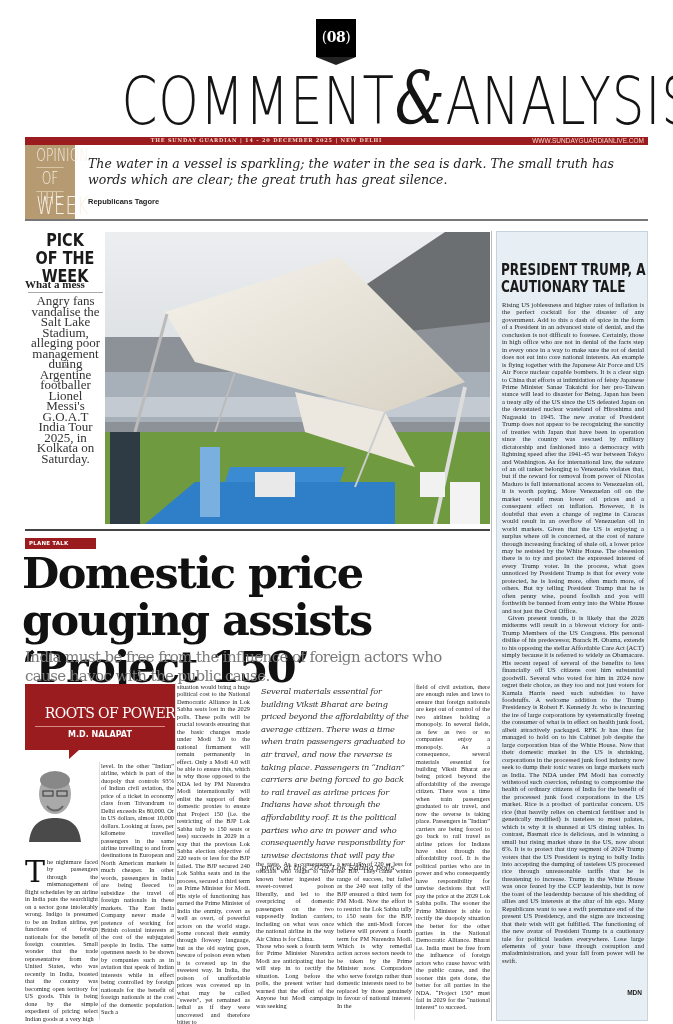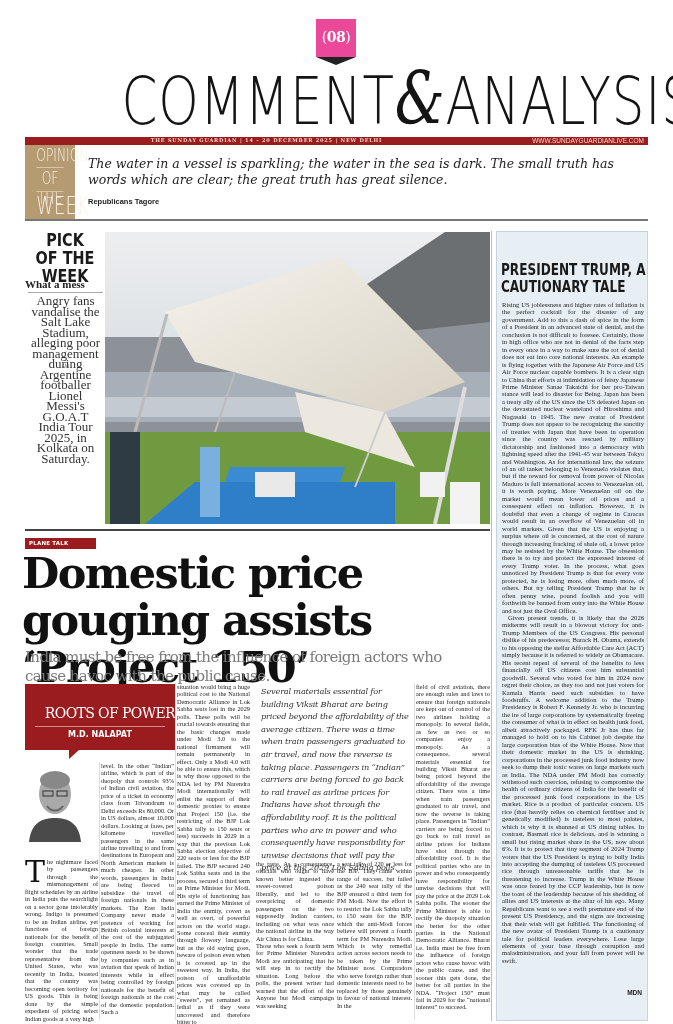--- a/index.html
+++ b/index.html
@@ -1,20 +1,20 @@
 <!DOCTYPE html>
 <html><head>
 <meta charset="utf-8">
 <style>
   * { box-sizing: border-box; margin: 0; padding: 0; }
   html, body { width: 673px; height: 1024px; background: #ffffff; overflow: hidden; }
   body { position: relative; font-family: "Liberation Serif", serif; color: #1a1a1a; }
 
   
-  .page-tab { position: absolute; left: 316px; top: 19px; width: 40px; height: 38px; background: #ec4899; }
+  .page-tab { position: absolute; left: 316px; top: 19px; width: 40px; height: 38px; background: #000000; }
   .page-tab::after { content: ""; position: absolute; left: 0; bottom: -8px; border-left: 20px solid transparent; border-right: 20px solid transparent; border-top: 8px solid #222; }
   .page-num { position: absolute; left: 0; right: 0; top: 10px; text-align: center; color: #fff; font-family: "DejaVu Serif", serif; font-weight: bold; font-size: 14px; letter-spacing: -0.5px; }
   .page-num::before { content: "("; font-weight: normal; }
   .page-num::after { content: ")"; font-weight: normal; }
 
   .masthead { position: absolute; left: 60px; top: 62px; width: 560px; height: 74px; text-align: center;
     font-family: "DejaVu Sans", sans-serif; font-weight: 300; font-size: 66px; line-height: 74px; color: #141414;
     transform: scaleX(0.78); transform-origin: center; letter-spacing: 1px; white-space: nowrap; }
   .masthead .amp { font-family: "DejaVu Serif", serif; font-style: italic; font-size: 72px; }
   .redbar { position: absolute; left: 25px; top: 137px; width: 623px; height: 8px; background: #9b1c1f; }

